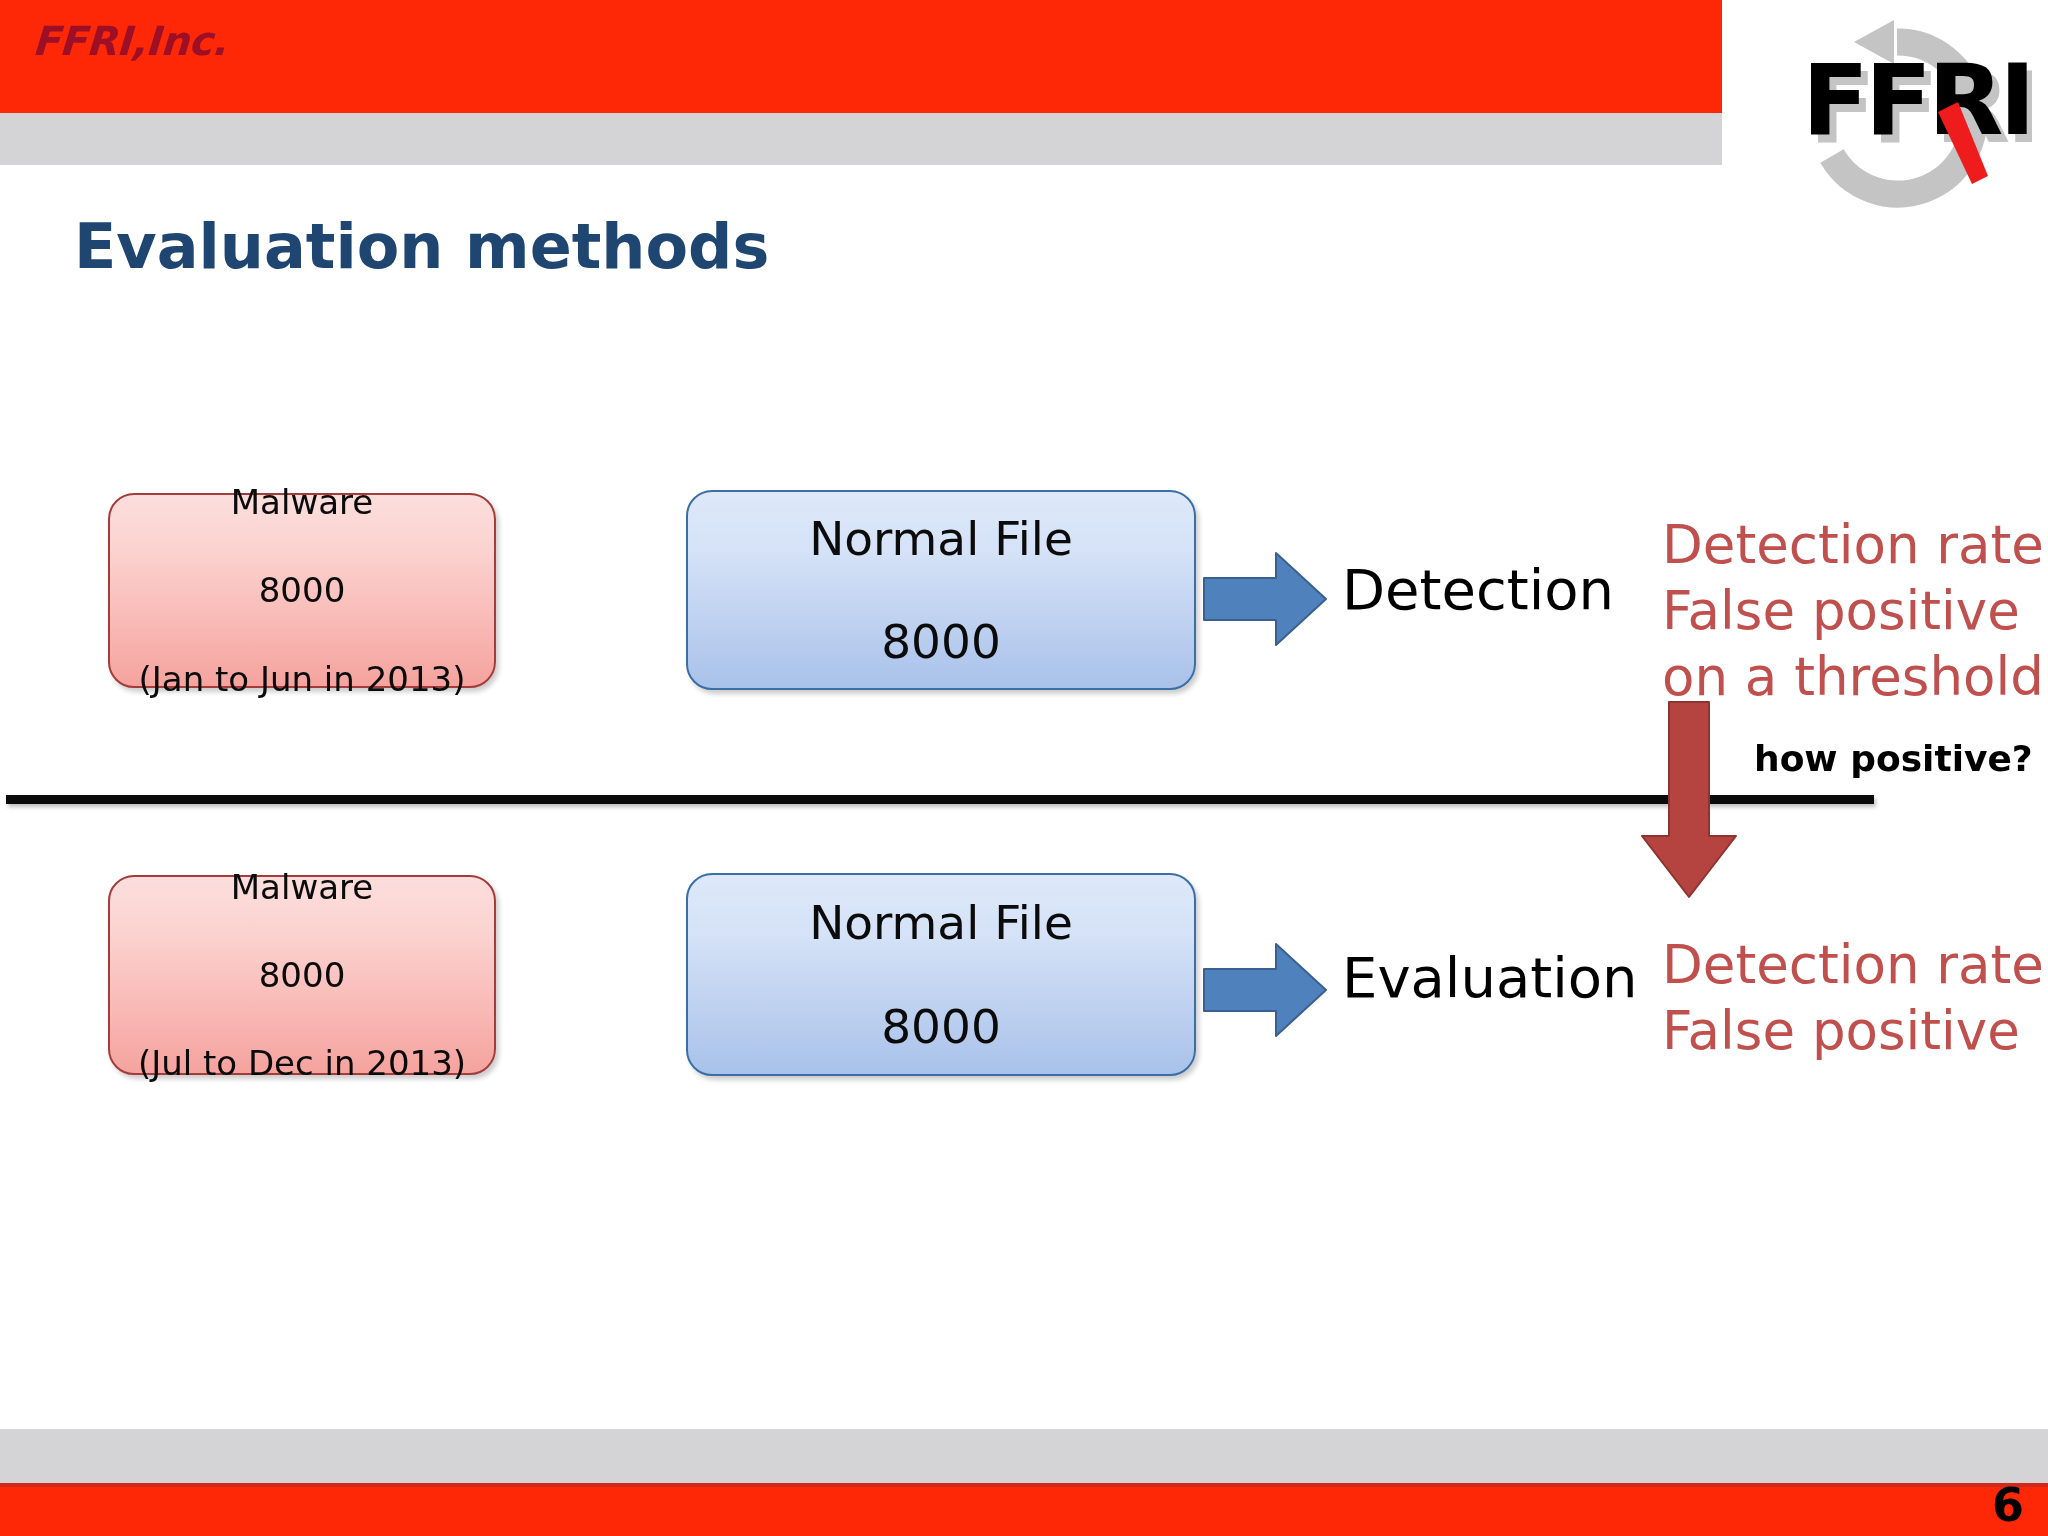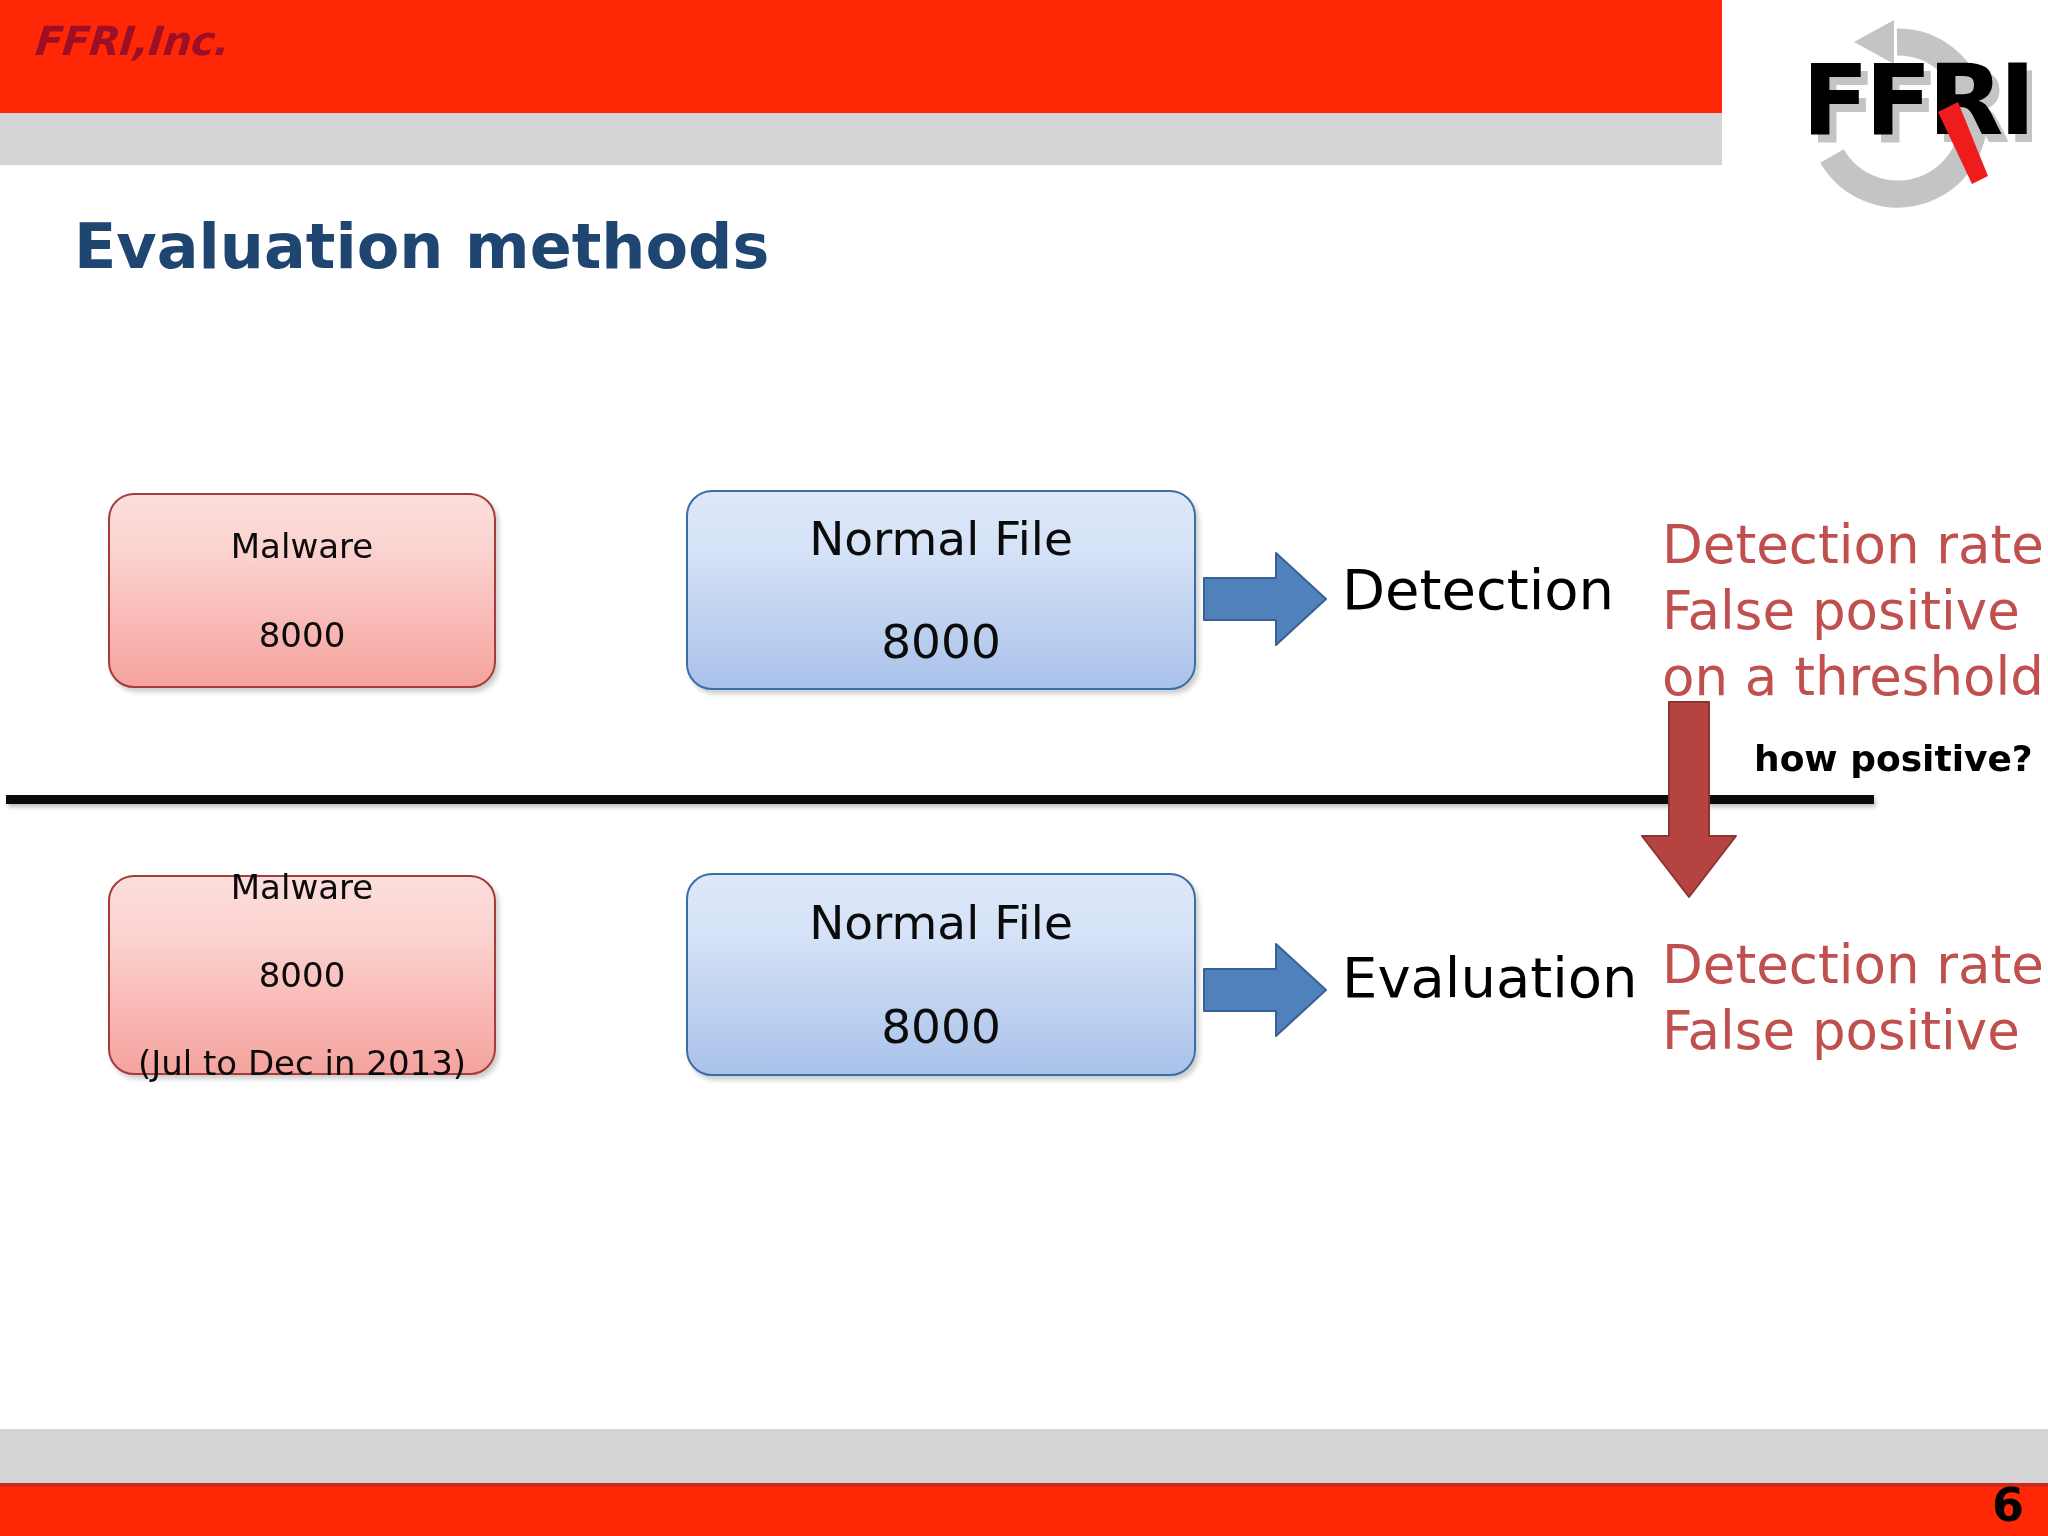--- a/index.html
+++ b/index.html
@@ -228,20 +228,21 @@
         <polygon points="176,106 196,96 226,170 210,178" fill="#ee1c1c"></polygon>
       </g>
     </svg>
   </div>
 
   <div class="title">Evaluation methods</div>
 
   <div class="box box-pink malware-top">
     <div class="box-line fs-small">Malware</div>
     <div class="box-line fs-small">8000</div>
+    <div class="box-line fs-small">(Jan to Jun in 2013)</div>
   </div>
 
   <div class="box box-blue normal-top">
     <div class="box-line fs-big">Normal File</div>
     <div class="box-line fs-big">8000</div>
   </div>
 
   <div class="arrow-right arrow-learn">
     <svg width="126" height="96" viewBox="0 0 126 96" xmlns="http://www.w3.org/2000/svg">
       <polygon points="2,27 74,27 74,2 124,48 74,94 74,69 2,69" fill="#4f81bd" stroke="#3a6090" stroke-width="2" stroke-linejoin="round"></polygon>

